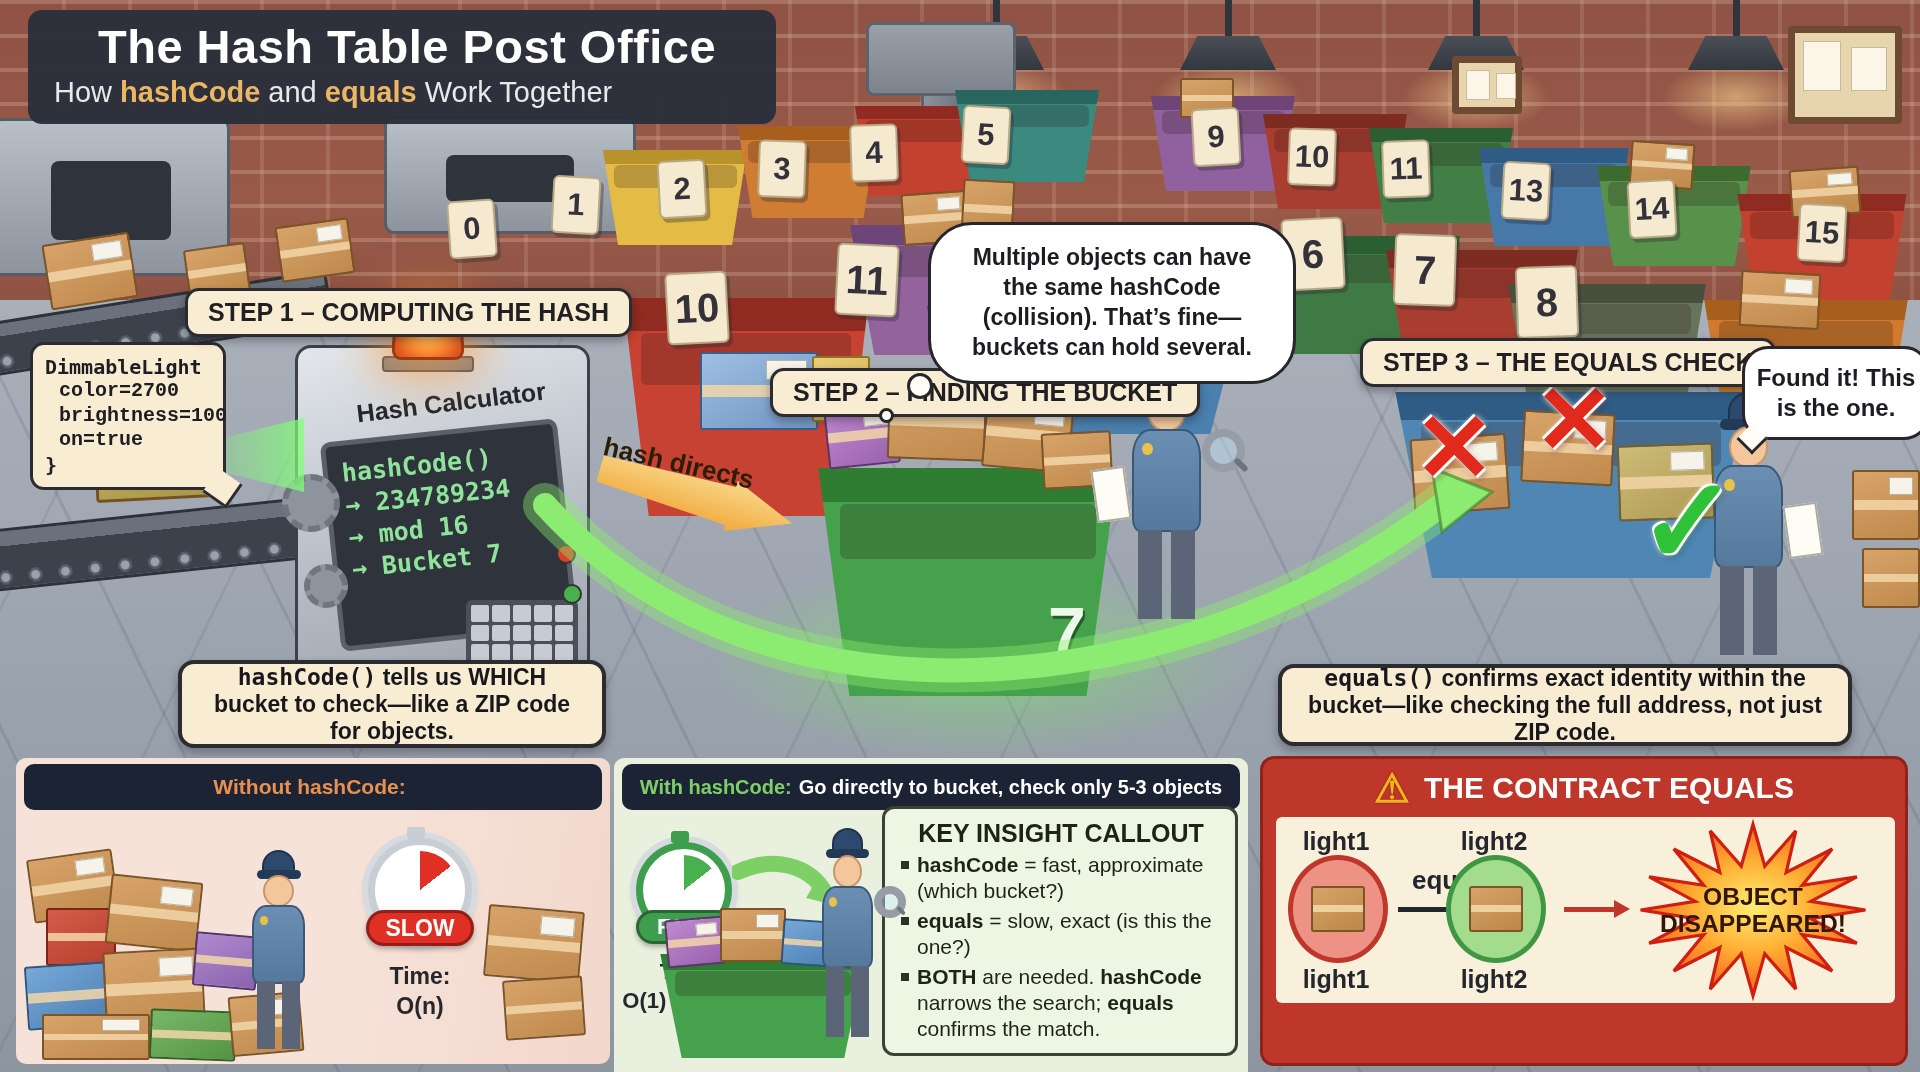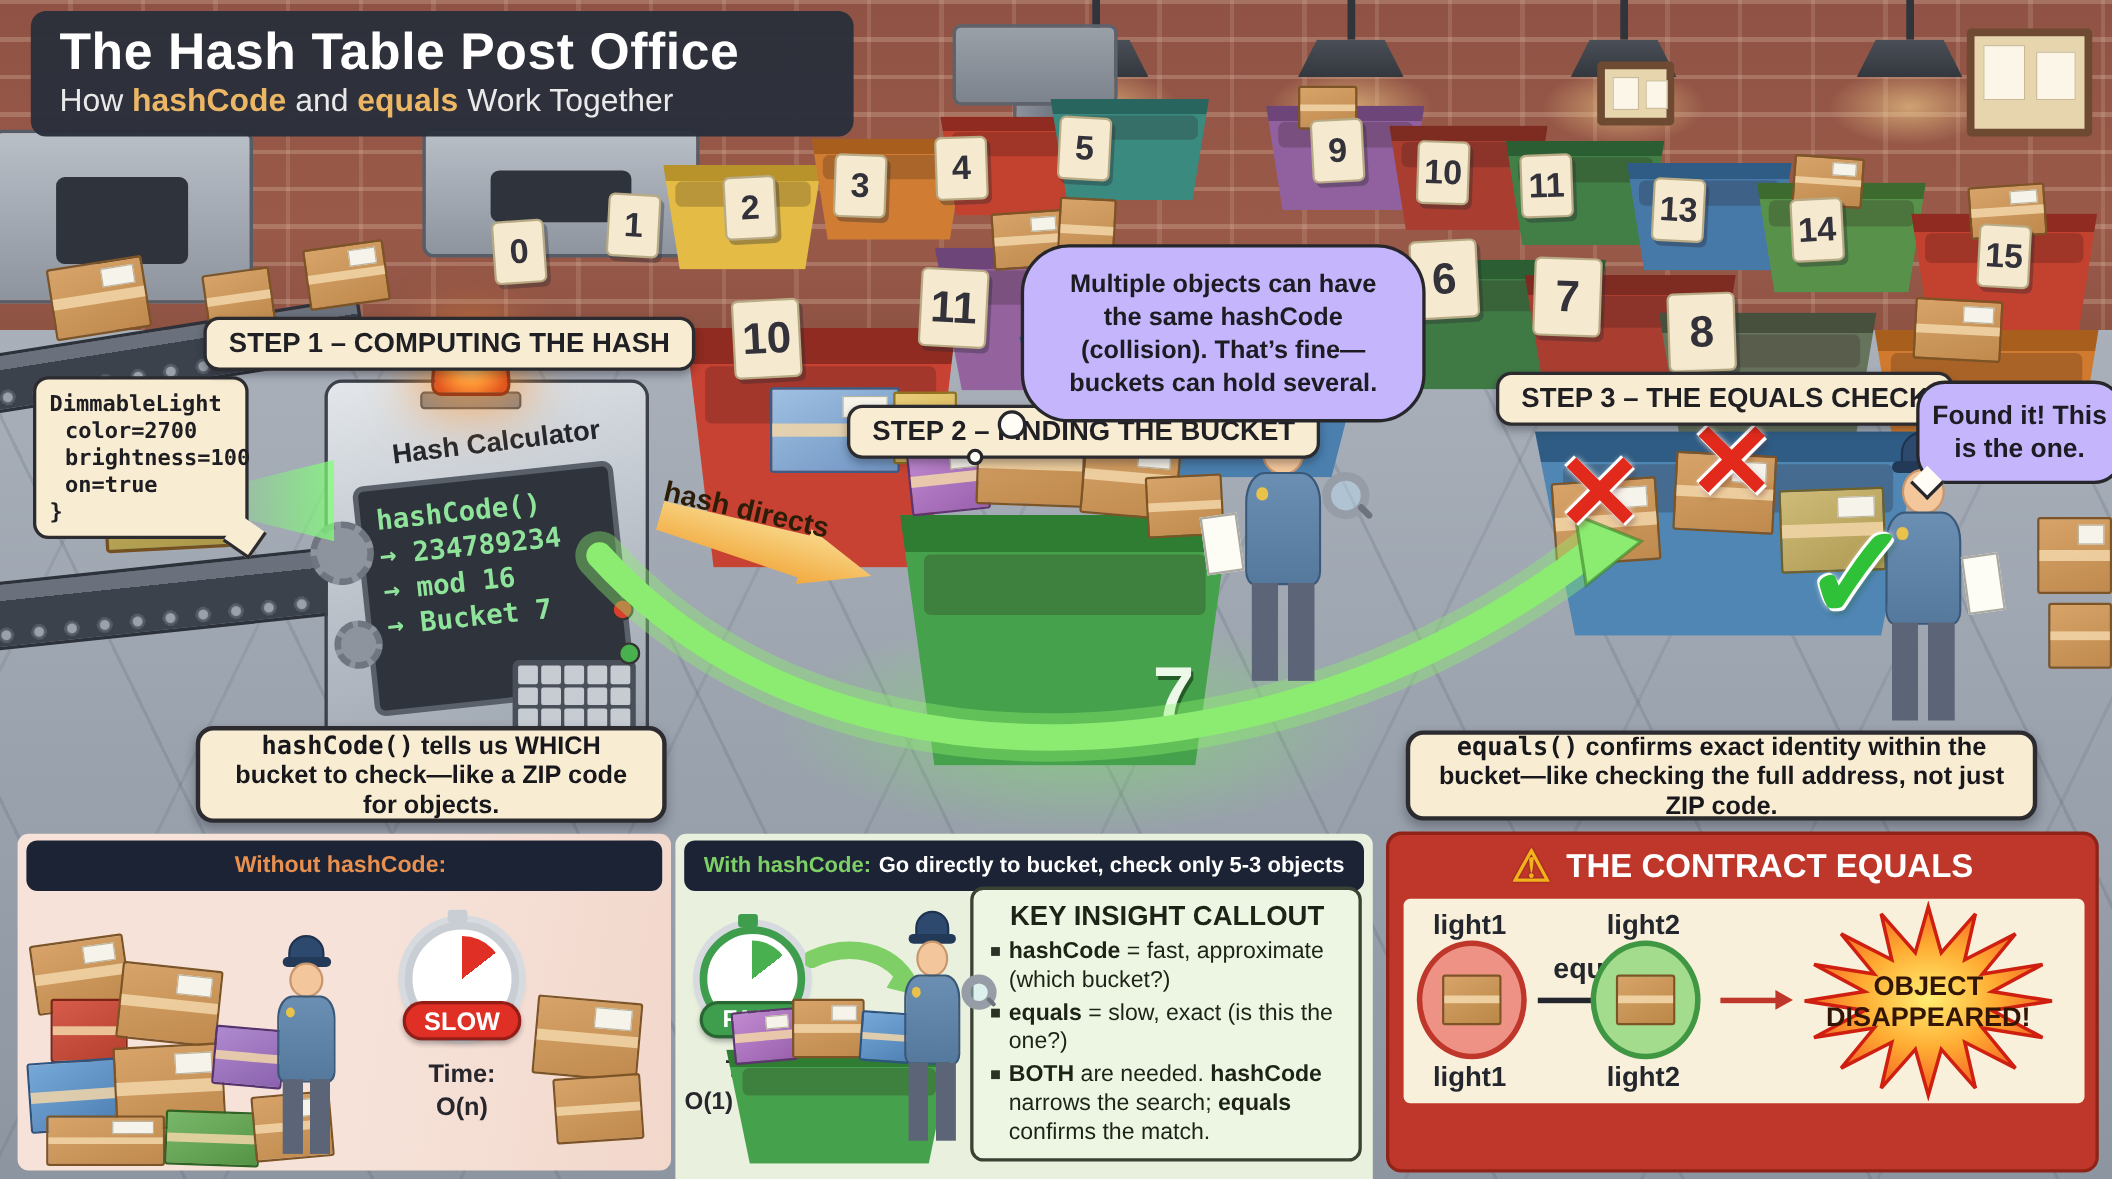--- a/index.html
+++ b/index.html
@@ -32,21 +32,21 @@
   .duct{position:absolute;left:866px;top:22px;width:150px;height:74px;z-index:1;
     background:linear-gradient(#9aa0a8,#7d838c);border:3px solid #5c636c;border-radius:8px;}
   .duct::after{content:"";position:absolute;left:52px;top:68px;width:36px;height:44px;
     background:linear-gradient(90deg,#8d939c,#6f757e);border:3px solid #5c636c;}
   .board{position:absolute;z-index:1;background:#e7d6ad;border:7px solid #6e4a33;border-radius:4px;}
   .board i{position:absolute;background:#fbf6e8;border:1px solid #c9bb97;}
 
   
   .title-banner{position:absolute;left:28px;top:10px;width:748px;height:114px;z-index:7;
     background:rgba(42,47,58,.96);border-radius:14px;padding:10px 26px;color:#fff;}
-  .title-main{font-size:47px;font-weight:bold;letter-spacing:.5px;line-height:1.15;}
+  .title-main{font-size:47px;font-weight:bold;letter-spacing:.5px;line-height:1.15;margin-left:44px;}
   .title-sub{font-size:29px;color:#e9e9ea;margin-top:2px;}
   .title-sub b{color:#ecb765;}
 
   
   .bucket{position:absolute;z-index:2;clip-path:polygon(2% 0,98% 0,88% 100%,12% 100%);
     background:linear-gradient(180deg,var(--rim) 0 15%,var(--body) 15% 82%,var(--shade,var(--body)) 82%);}
   .bucket::before{content:"";position:absolute;left:9%;right:9%;top:16%;height:24%;
     background:rgba(35,18,18,.22);border-radius:6px;}
   .tile{position:absolute;z-index:3;background:#f5ead0;border:2px solid #b9aa86;border-radius:6px;
     box-shadow:3px 4px 0 rgba(40,40,50,.35);display:flex;align-items:center;justify-content:center;
@@ -105,28 +105,28 @@
     transform:rotate(-3deg);}
   .scan-box .lbl{position:absolute;left:14px;top:30px;width:66px;height:44px;background:#f7f4ea;
     border:1px solid #b9b39f;transform:rotate(-4deg);padding:5px 4px;}
   .scan-box .lbl i{display:block;height:3px;background:#9aa0a8;margin:4px 0;}
   .scan-box::after{content:"";position:absolute;inset:0;background:rgba(120,250,110,.18);}
 
   
   .step-label{position:absolute;z-index:7;background:#f8ecd2;border:3px solid #2c2c30;border-radius:14px;
     padding:7px 20px;font-size:25px;font-weight:bold;color:#1f1f24;white-space:nowrap;
     box-shadow:0 4px 8px rgba(20,20,30,.35);}
-  .bubble{position:absolute;z-index:7;background:#c4b5fd;border:3px solid #26262b;border-radius:26px;
+  .bubble{position:absolute;z-index:7;background:#ffffff;border:3px solid #26262b;border-radius:26px;
     color:#1c1c22;font-weight:bold;text-align:center;}
   .bubble .tail{position:absolute;width:22px;height:22px;background:#fffdf6;border:3px solid #26262b;
     border-top:none;border-left:none;transform:rotate(45deg);}
   .obj-card{position:absolute;left:30px;top:342px;width:196px;z-index:7;background:#f8ecd2;
     border:3px solid #2c2c30;border-radius:14px;padding:10px 12px;
     font-family:"DejaVu Sans Mono",monospace;font-weight:bold;font-size:20px;line-height:1.22;color:#1d1d22;}
-  .obj-card .ind{padding-left:14px;}
+  .obj-card .ind{padding-left:14px;font-family:Liberation Mono, monospace;}
   .obj-card::after{content:"";position:absolute;right:-14px;bottom:-16px;width:26px;height:26px;
     background:#f8ecd2;border-right:3px solid #2c2c30;border-bottom:3px solid #2c2c30;transform:rotate(35deg);}
   .thought{left:928px;top:222px;width:368px;padding:18px 22px;font-size:23px;line-height:1.3;border-radius:44px;}
   .thought .dot{position:absolute;background:#fffdf6;border:3px solid #26262b;border-radius:50%;}
   .found{left:1742px;top:346px;width:188px;padding:14px 10px;font-size:24px;line-height:1.25;}
   .caption{position:absolute;z-index:6;background:#f8ecd2;border:4px solid #2c2c30;border-radius:16px;
     color:#17171c;font-weight:bold;text-align:center;display:flex;align-items:center;justify-content:center;
     padding:8px 16px;box-shadow:0 5px 10px rgba(20,20,30,.3);}
   .caption .mono{font-family:"DejaVu Sans Mono",monospace;}
   .hash-directs{position:absolute;left:602px;top:448px;z-index:5;font-size:26px;font-weight:bold;

